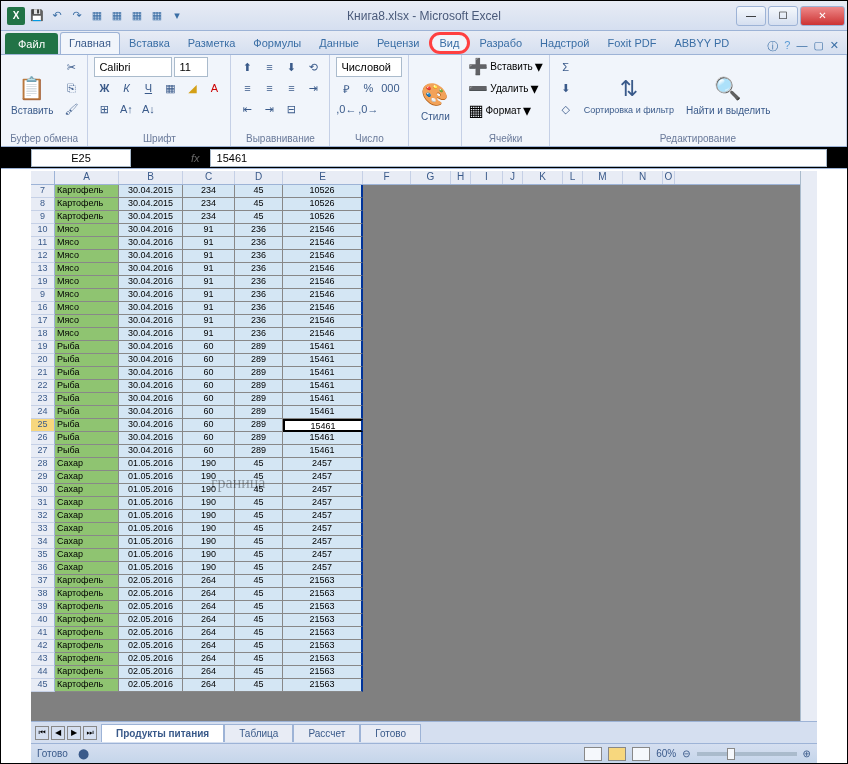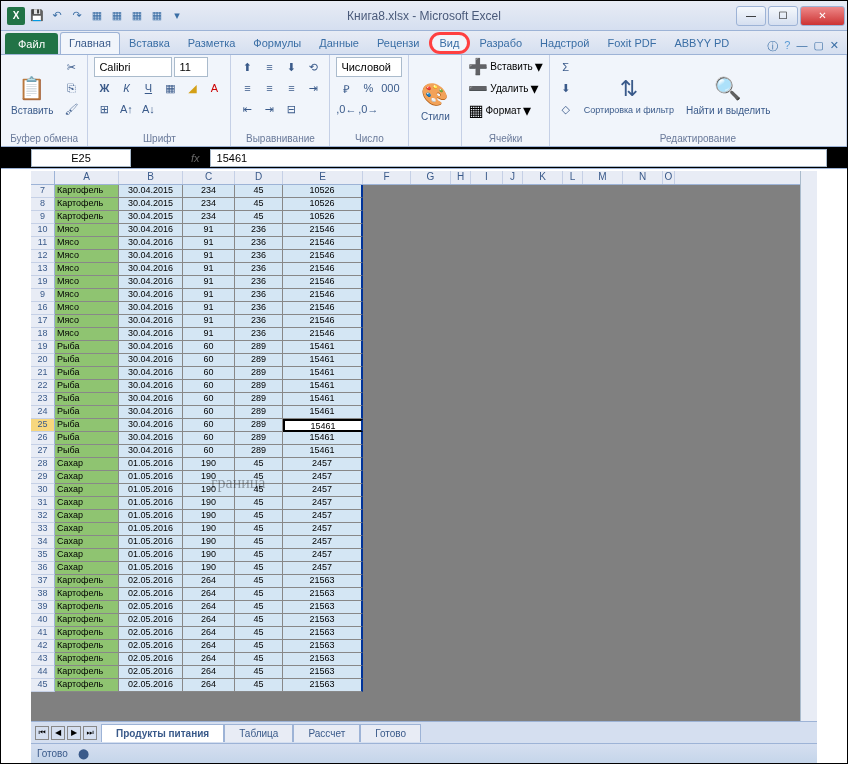--- a/index.html
+++ b/index.html
@@ -621,13 +621,24 @@
       <div class="sheet-tab active">Продукты питания</div>
       <div class="sheet-tab">Таблица</div>
       <div class="sheet-tab">Рассчет</div>
       <div class="sheet-tab">Готово</div>
     </div>
 </div>
 
 <div class="status-bar">
   <span>Готово</span>
   <span style="margin-left:10px">⬤</span>
+  <div class="status-right">
+    <div class="view-btn"></div>
+    <div class="view-btn active"></div>
+    <div class="view-btn"></div>
+    <span>60%</span>
+    <span>⊖</span>
+    <div class="zoom-slider">
+        <div class="zoom-thumb"></div>
+      </div>
+    <span>⊕</span>
+  </div>
 </div>
 
 </body></html>

